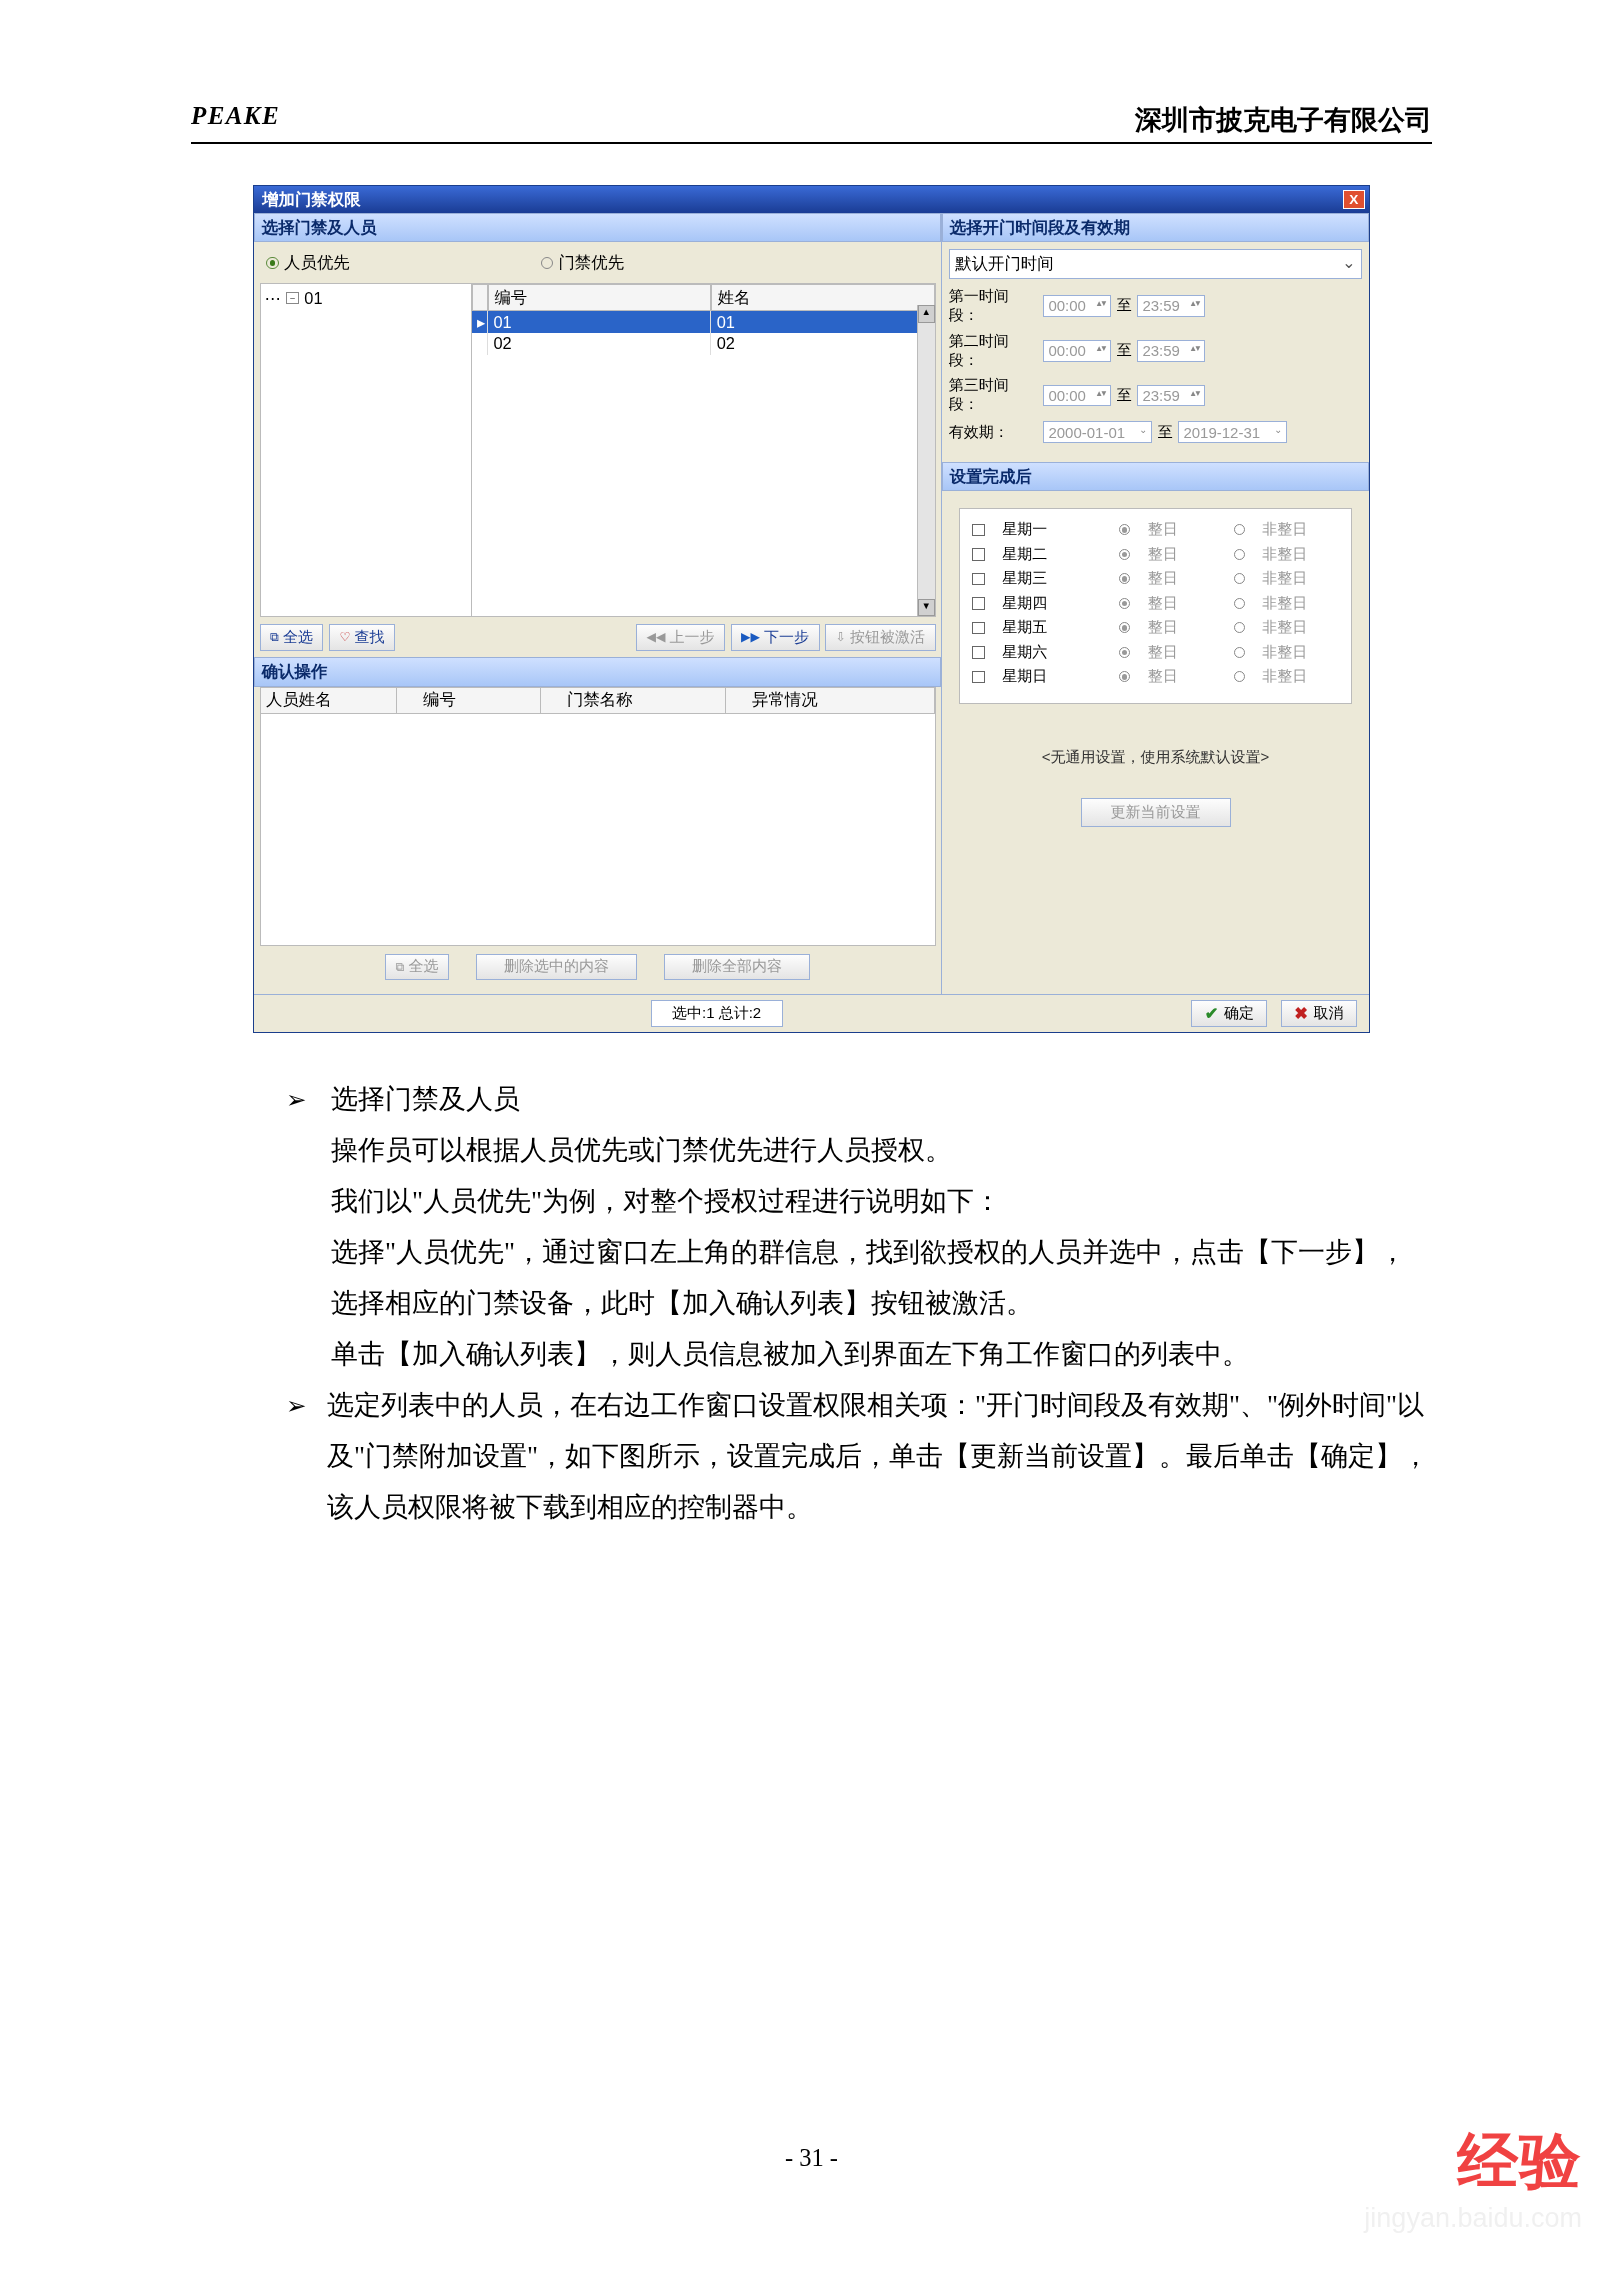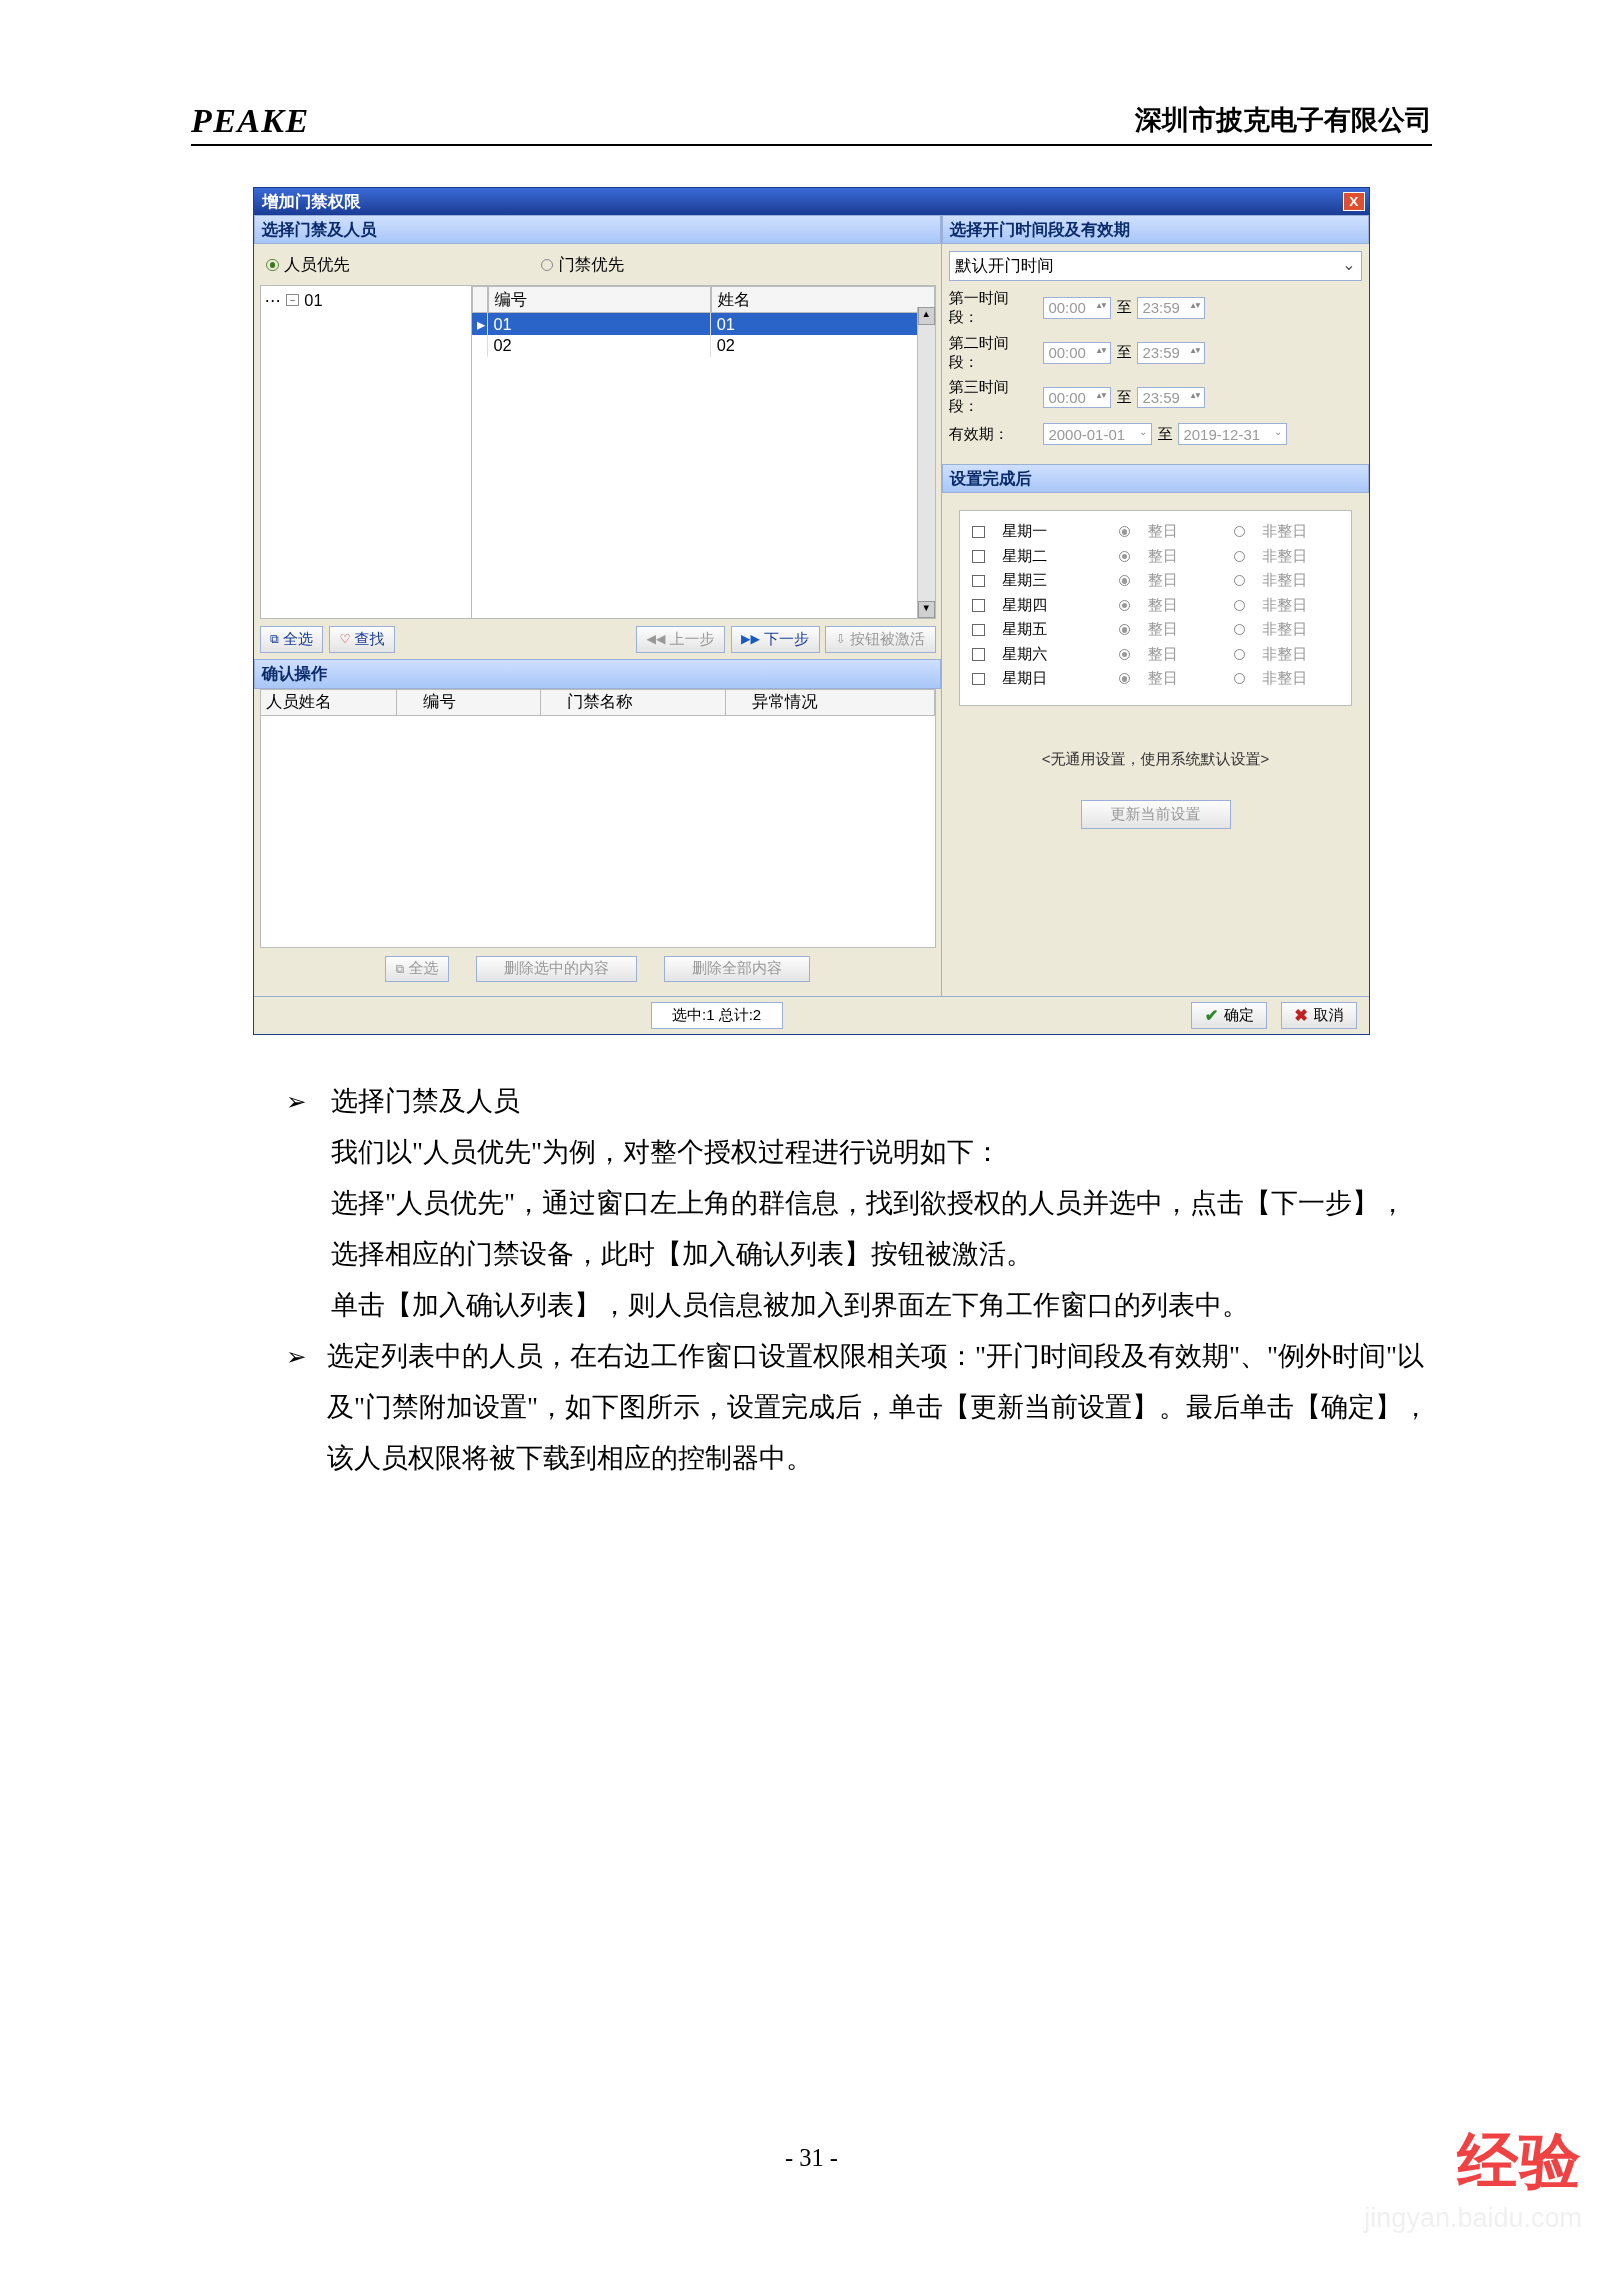--- a/index.html
+++ b/index.html
@@ -1,21 +1,21 @@
 <!DOCTYPE html>
 <html style="font-size:11px"><head>
 <meta charset="utf-8">
 <style>
   * { box-sizing: border-box; margin: 0; padding: 0; }
   body { background: #fff; font-family: "Microsoft YaHei", "SimSun", Arial, sans-serif; font-size: 19px; }
   .page { width: 1623px; height: 2295px; position: relative; padding: 102px 191px 0 191px; }
 
   
   .doc-header { display: flex; justify-content: space-between; border-bottom: 2px solid #000; padding-bottom: 4.1px; margin-bottom: 41px; }
-  .brand { font-family: "Brush Script MT", cursive; font-style: italic; font-weight: bold; font-size: 34px; letter-spacing: 1.4px; }
+  .brand { font-family: "Brush Script MT", cursive; font-style: italic; font-weight: bold; font-size: 25px; letter-spacing: 1.4px; }
   .company { font-family: "KaiTi", "STKaiti", serif; font-size: 27px; font-weight: bold; }
 
   
   .dialog { width: 1117px; margin: 0 auto 41px auto; border: 1.4px solid #1a3e8c; background: #ece9d8; font-size: 16.4px; font-family: "SimSun", sans-serif; }
   .titlebar { background: linear-gradient(#3a6ad6, #1a3c94); color: #fff; font-weight: bold; padding: 2.7px 4.1px 2.7px 8.2px; display: flex; justify-content: space-between; align-items: center; height: 27px; }
   .closebtn { width: 22px; height: 19px; background: #e05030; border: 0.7px solid #fff; display: flex; align-items: center; justify-content: center; color: #fff; font-weight: bold; font-size: 13.6px; }
   .subhdr { background: linear-gradient(#cfe0ff, #a8c6f7); color: #0a2a6a; font-weight: bold; padding: 2.7px 6.8px; border: 0.7px solid #9ab0d8; }
 
   .row2 { display: flex; }
   .leftpanel { width: 688px; border-right: 0.7px solid #9ab0d8; }
@@ -350,20 +350,21 @@
           </div>
       </div>
     </div>
   </div>
 
   <div class="doc-body">
     <div class="bullet">
       <span class="arrow">➢</span>
       <span>选择门禁及人员</span>
     </div>
+    <div class="ind">操作员可以根据人员优先或门禁优先进行人员授权。</div>
     <div class="ind">我们以"人员优先"为例，对整个授权过程进行说明如下：</div>
     <div class="ind">选择"人员优先"，通过窗口左上角的群信息，找到欲授权的人员并选中，点击【下一步】，选择相应的门禁设备，此时【加入确认列表】按钮被激活。</div>
     <div class="ind">单击【加入确认列表】，则人员信息被加入到界面左下角工作窗口的列表中。</div>
     <div class="bullet">
       <span class="arrow">➢</span>
       <span>选定列表中的人员，在右边工作窗口设置权限相关项："开门时间段及有效期"、"例外时间"以及"门禁附加设置"，如下图所示，设置完成后，单击【更新当前设置】。最后单击【确定】，该人员权限将被下载到相应的控制器中。</span>
     </div>
   </div>
 
   <div class="pagenum">- 31 -</div>

